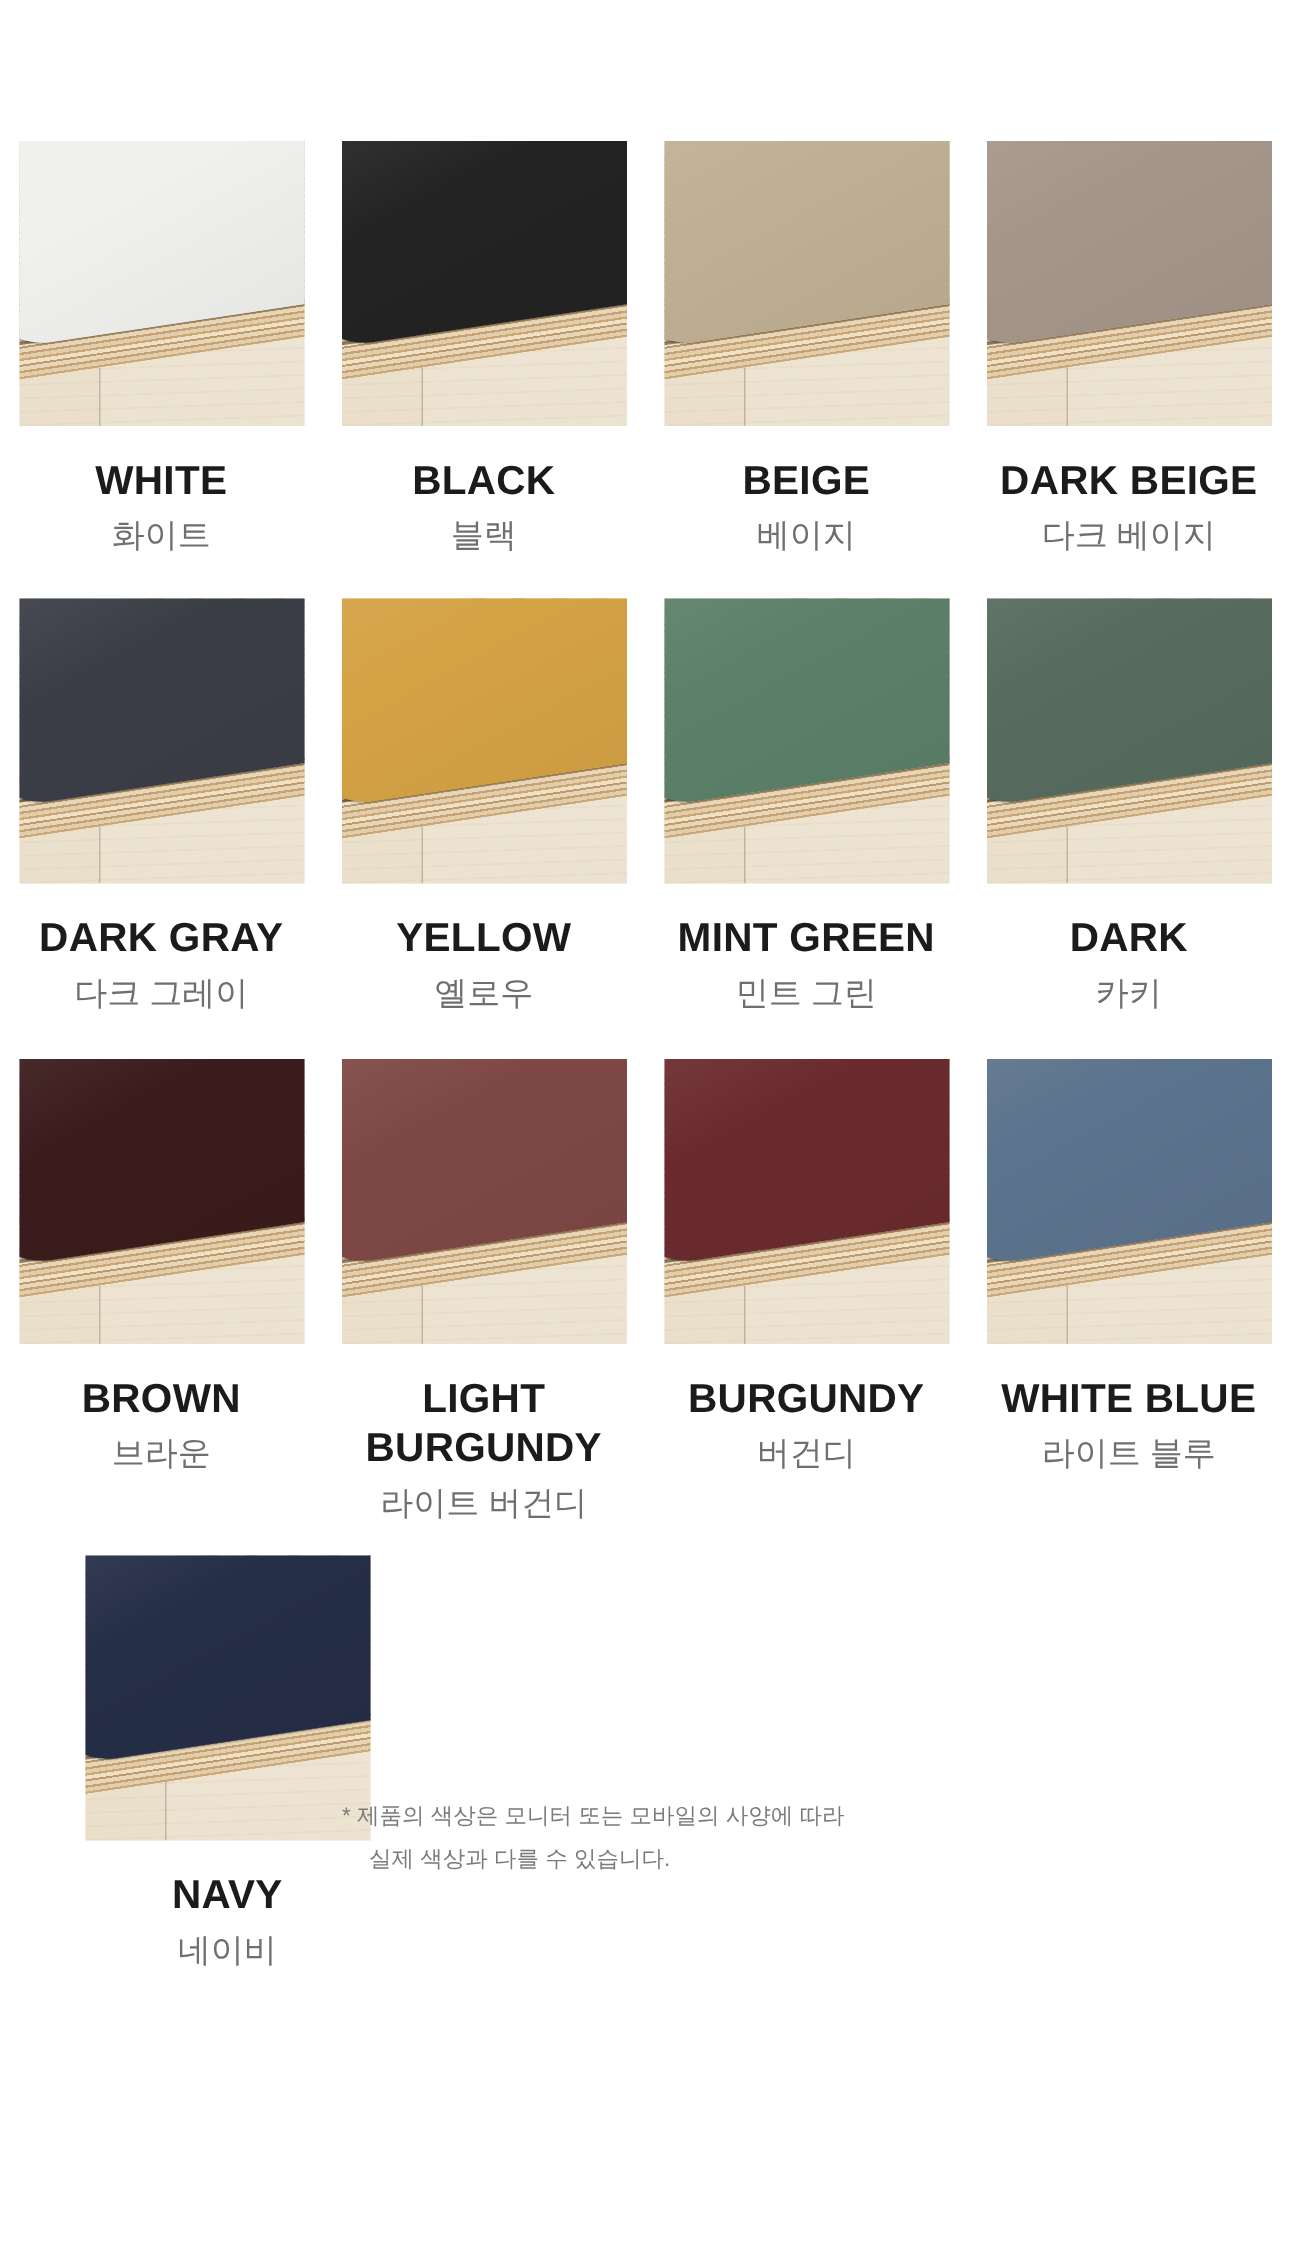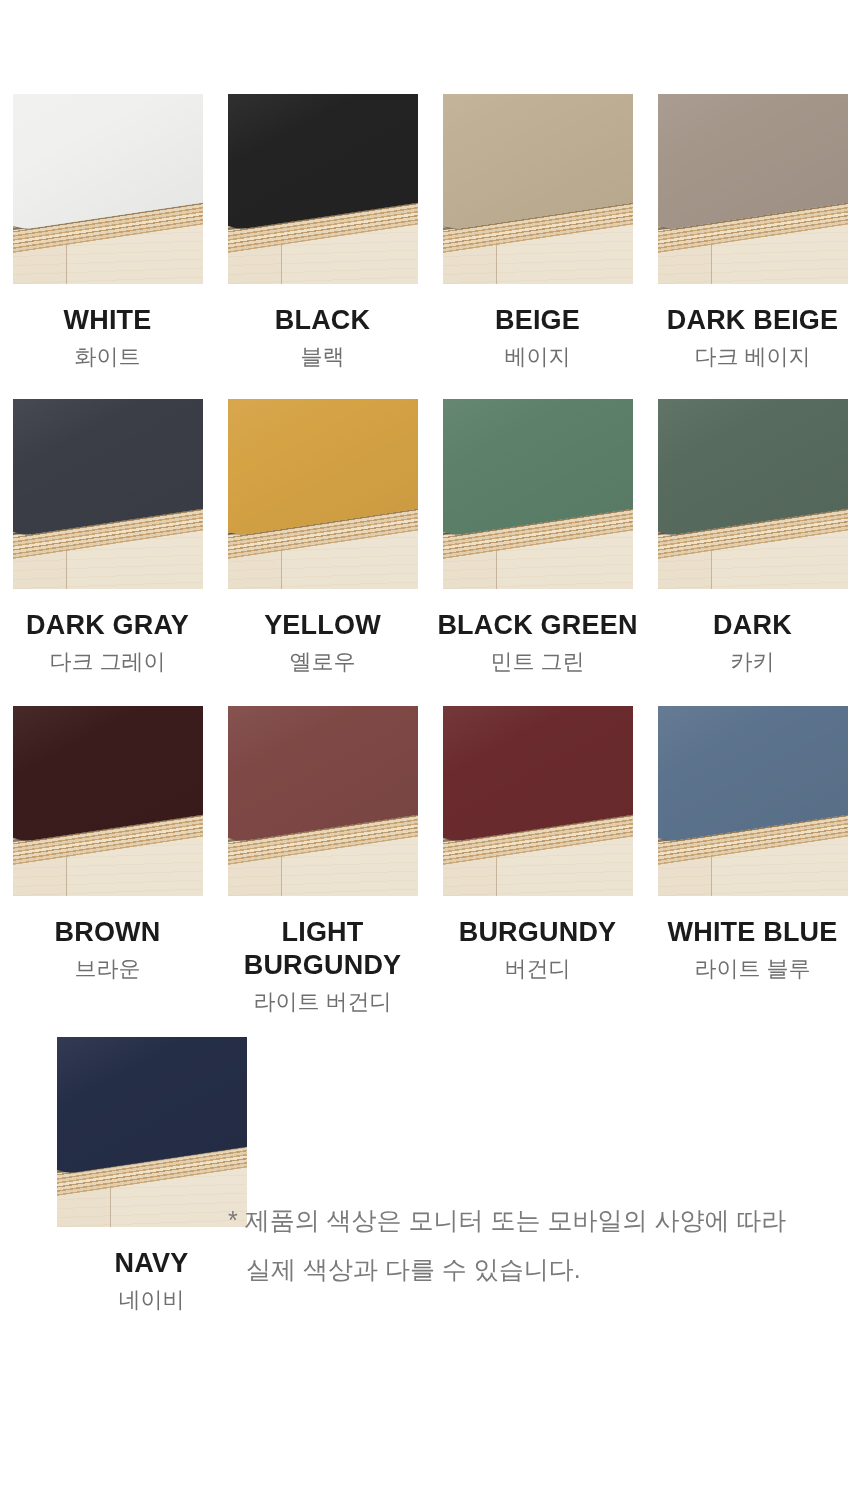--- a/index.html
+++ b/index.html
@@ -166,21 +166,21 @@
   .row-4 { margin-top: 22px; margin-left: 44px; }
 
   .cell-slot { width: 215px; display: flex; justify-content: center; }
 
   
   .disclaimer {
     position: absolute;
     left: 228px;
     top: 1196px;
     width: 560px;
-    font-size: 25px;
+    font-size: 15px;
     line-height: 1.95;
     color: #7a7a7a;
     font-weight: 400;
   }
   .disclaimer .line-2 { padding-left: 18px; display: block; }
 </style>
 </head>
 <body>
 
 <div class="page">
@@ -318,21 +318,21 @@
               <div class="wood-right"></div>
               <div class="grain"></div>
               <div class="wood-seam"></div>
             </div>
             <div class="ply-band"></div>
             <div class="top-edge-line"></div>
             <div class="top-surface" style="background: rgb(92, 128, 106);">
               <div class="top-sheen"></div>
             </div>
           </div>
-          <div class="label-en">BLACK GREEN</div>
+          <div class="label-en">MINT GREEN</div>
           <div class="label-ko">민트 그린</div>
         </div>
       </div>
 
       <div class="cell-slot">
         <div class="swatch-cell">
           <div class="photo">
             <div class="wood-body">
               <div class="wood-left"></div>
               <div class="wood-right"></div>

